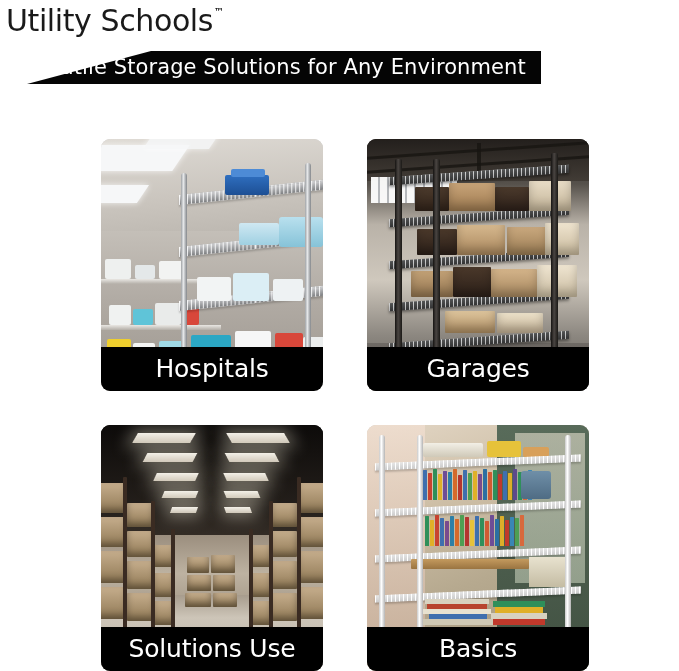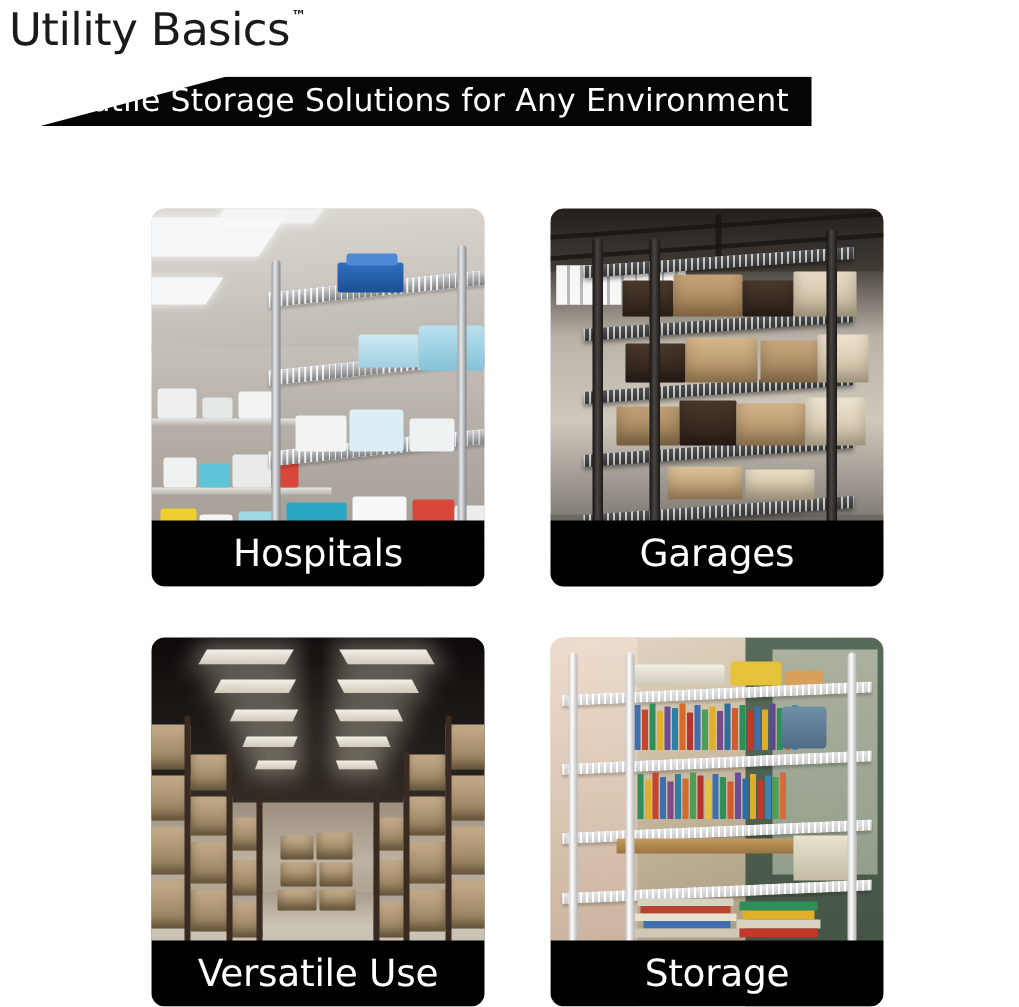--- a/index.html
+++ b/index.html
@@ -286,21 +286,21 @@
     border-radius:3px;
   }
   .sp-a { left:4px; } .sp-b { left:42px; } .sp-c { left:190px; }
   .bookrow { position:absolute; display:flex; align-items:flex-end; gap:1px; }
   .book { width:4px; border-radius:0.5px; }
 </style>
 </head>
 <body>
 
 <div class="logo-wrap">
-  <span class="logo-text">Utility Basics</span>
+  <span class="logo-text">Utility Schools</span>
   <span class="logo-tm">™</span>
 </div>
 
 <div class="banner">
   <div class="banner-shape"></div>
   <div class="banner-text">Versatile Storage Solutions for Any Environment</div>
 </div>
 
 <div class="grid">
 
@@ -462,21 +462,21 @@
         <div class="pallet" style="right:56px; top:96px;  width:22px; height:24px;"></div>
         <div class="pallet" style="right:-4px; top:110px; width:34px; height:32px;"></div>
         <div class="pallet" style="right:30px; top:116px; width:28px; height:28px;"></div>
         <div class="pallet" style="right:56px; top:124px; width:22px; height:24px;"></div>
         <div class="upright" style="right:26px; top:0;  height:155px;"></div>
         <div class="upright" style="right:54px; top:24px; height:131px;"></div>
         <div class="upright" style="right:74px; top:52px; height:103px;"></div>
       </div>
     </div>
     <div class="label-band">
-      <span class="label-text">Versatile Use</span>
+      <span class="label-text">Solutions Use</span>
     </div>
   </div>
 
   <div class="card c4">
     <div class="photo">
       <div class="sch-bg"></div>
       <div class="sch-wall-green"></div>
       <div class="sch-window"></div>
       <div class="sch-left-light"></div>
 
@@ -552,17 +552,17 @@
         <div style="position:absolute; left:116px;top:174px; width:56px; height:6px; background:#d8d2c0;"></div>
         <div style="position:absolute; left:118px;top:180px; width:52px; height:6px; background:#c0392b;"></div>
         <div class="sch-shelf ss5"></div>
 
         <div class="sch-post sp-a"></div>
         <div class="sch-post sp-b"></div>
         <div class="sch-post sp-c"></div>
       </div>
     </div>
     <div class="label-band">
-      <span class="label-text">Storage</span>
+      <span class="label-text">Basics</span>
     </div>
   </div>
 
 </div>
 
 </body></html>

